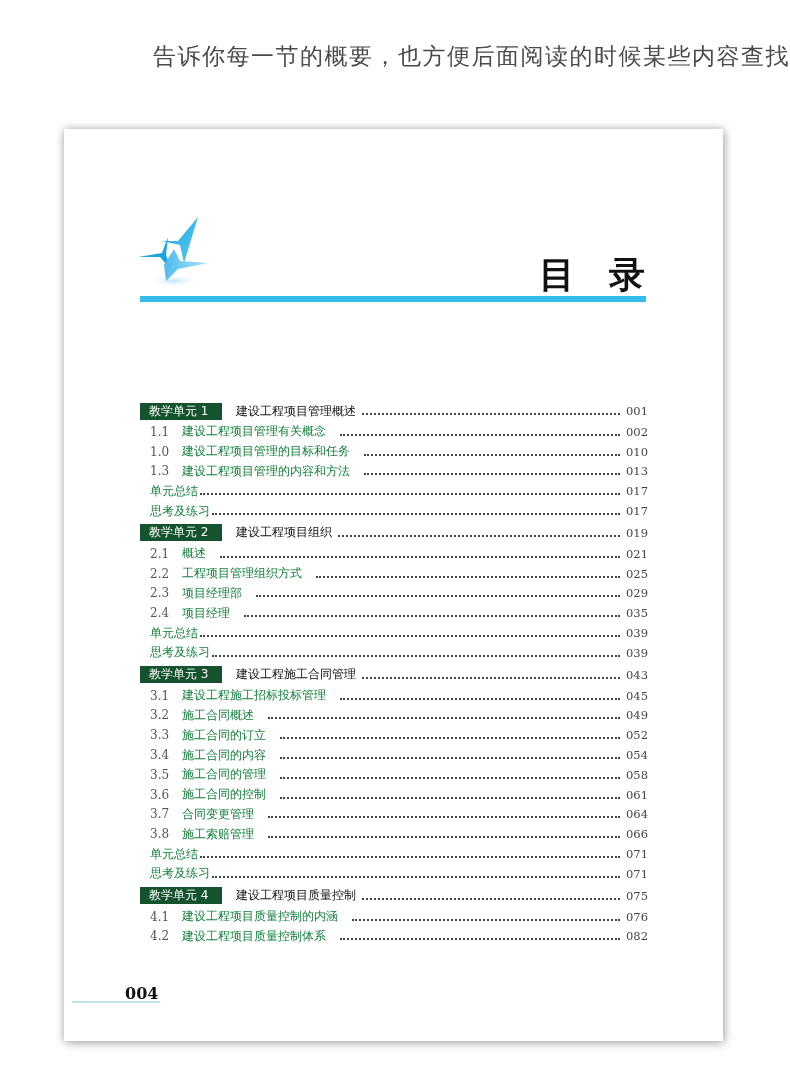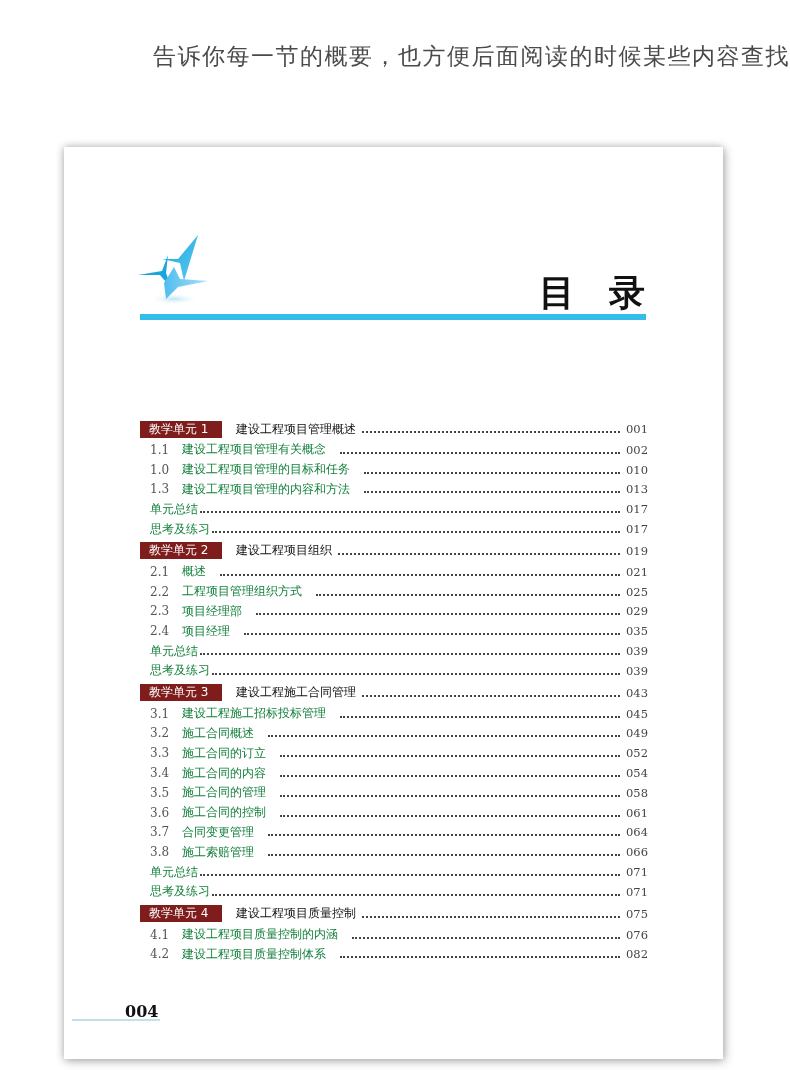--- a/index.html
+++ b/index.html
@@ -6,36 +6,36 @@
   body {
     width: 790px; height: 1070px; background: #ffffff; position: relative; overflow: hidden;
     font-family: "DejaVu Serif", "Liberation Serif", serif; color: #333;
   }
   .caption {
     position: absolute; left: 0; top: 26px; width: 790px; text-align: right;
     font-family: "DejaVu Sans", "Liberation Sans", sans-serif;
     font-size: 23px; color: #4a4a4a; letter-spacing: 1.5px; margin-top: 15px;
   }
   .page {
-    position: absolute; left: 64px; top: 147px; width: 659px; height: 912px;
+    position: absolute; left: 64px; top: 129px; width: 659px; height: 912px;
     background: #fff;
     box-shadow: 0 0 8px rgba(0,0,0,0.28), 2px 3px 10px rgba(0,0,0,0.18);
   }
   .logo { position: absolute; left: 74px; top: 86px; width: 76px; height: 76px; }
   .title {
     position: absolute; right: 78px; top: 122px;
     font-family: "DejaVu Serif", "Liberation Serif", serif;
     font-size: 36px; font-weight: bold; color: #111; letter-spacing: 34px; margin-right: -34px;
   }
   .title-rule { position: absolute; left: 76px; top: 167px; width: 506px; height: 6px; background: #35bdea; }
   .toc { position: absolute; left: 76px; top: 270px; width: 508px; }
   .row { display: flex; align-items: center; height: 19.8px; font-size: 12px; color: #333; white-space: nowrap; }
   .row.unit { height: 22px; margin-top: 1px; }
   .badge {
-    background: #7f1d1d; color: #fff; font-size: 12px; font-family: "DejaVu Sans", "Liberation Sans", sans-serif;
+    background: #14532d; color: #fff; font-size: 12px; font-family: "DejaVu Sans", "Liberation Sans", sans-serif;
     width: 82px; height: 17px; line-height: 17px; padding-left: 9px; box-sizing: border-box; flex: none;
   }
   .unit-title { margin-left: 14px; font-weight: normal; color: #111; font-family: "DejaVu Sans", "Liberation Sans", sans-serif; font-size: 12px; }
   .num { width: 32px; padding-left: 10px; flex: none; color: #555; }
   .txt { color: #15803d; }
   .leader { flex: 1; border-bottom: 2px dotted #444; margin: 0 6px 0 6px; height: 0; position: relative; top: 3px; }
   .row.sec .leader { margin-left: 14px; }
   .row.plain .leader { margin-left: 2px; }
   .page-no { width: 22px; text-align: left; color: #444; flex: none; font-size: 11.5px; }
   .row.plain .txt { padding-left: 10px; }

